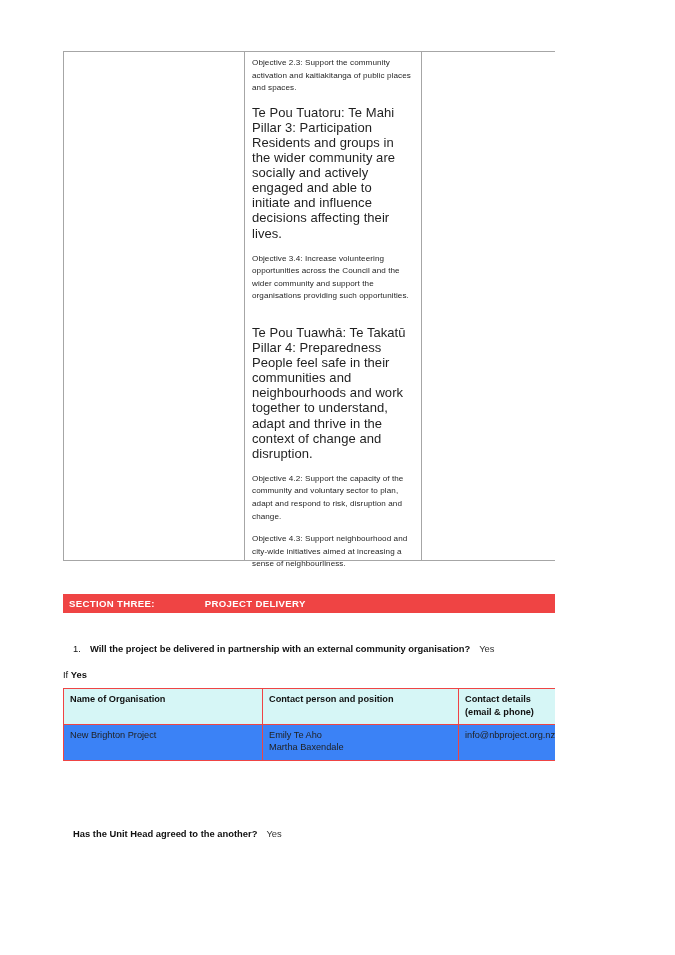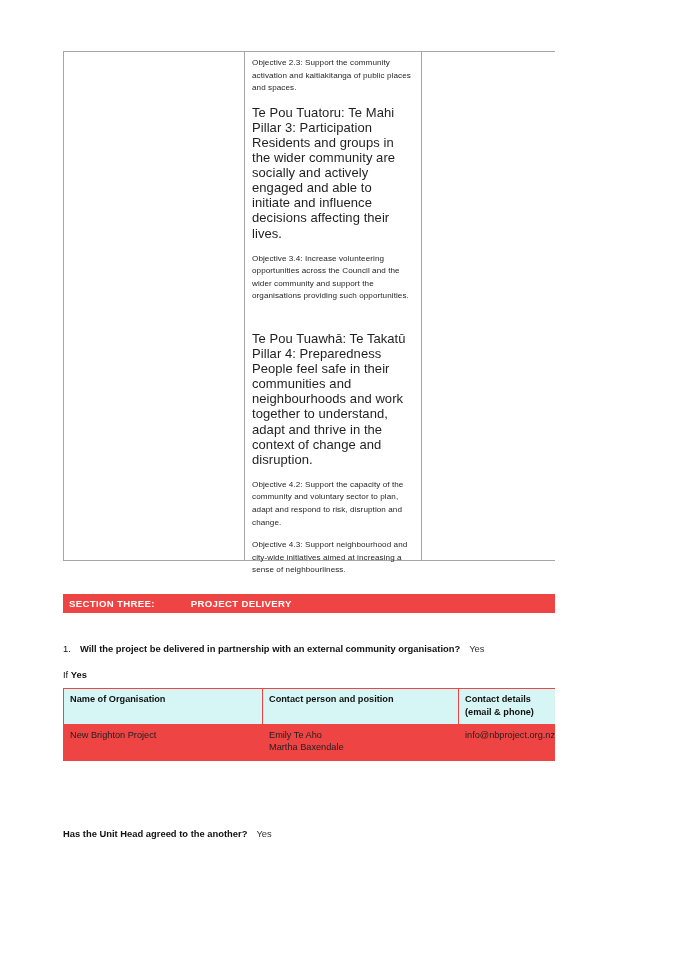--- a/index.html
+++ b/index.html
@@ -58,46 +58,46 @@
     letter-spacing: 0.01em;
   }
   p.big {
     margin: 0 0 12px 0;
     font-size: 13px;
     line-height: 15.1px;
     color: #1f1f1f;
     letter-spacing: 0.005em;
   }
   p.small.tight-top { margin-top: -1px; }
-  p.gap-before { margin-top: 28px; }
+  p.gap-before { margin-top: 22px; }
 
   
   .section-bar {
     position: absolute;
     left: 63px;
     top: 594px;
     width: 549px;
     height: 19px;
     background: #ef4444;
     color: #ffffff;
     font-size: 9.6px;
     font-weight: bold;
     letter-spacing: 0.035em;
     display: flex;
     align-items: center;
     padding-left: 6px;
     box-sizing: border-box;
   }
   .section-bar .sec-label { white-space: pre; }
-  .section-bar .sec-title { margin-left: 36px; white-space: pre; }
+  .section-bar .sec-title { margin-left: 50px; white-space: pre; }
 
   
   .question {
     position: absolute;
-    left: 63px;
+    left: 73px;
     font-size: 9.4px;
     color: #111111;
     white-space: nowrap;
   }
   .q-num {
     display: inline-block;
     width: 17px;
     font-weight: normal;
   }
   .q-text { font-weight: bold; }
@@ -135,21 +135,21 @@
     font-size: 9.2px;
     line-height: 12.8px;
   }
   .contact-table th {
     background: #d6f6f6;
     font-weight: bold;
     color: #111111;
     height: 24px;
   }
   .contact-table td {
-    background: #ef4444;
+    background: #3b82f6;
     font-weight: normal;
     color: #1f1f1f;
     height: 26px;
   }
   .ct-c1 { width: 186px; }
   .ct-c2 { width: 183px; }
   .ct-c3 { width: 180px; margin-top: 16px; }
   .nowrap-line { display: block; }
 </style>
 </head>

